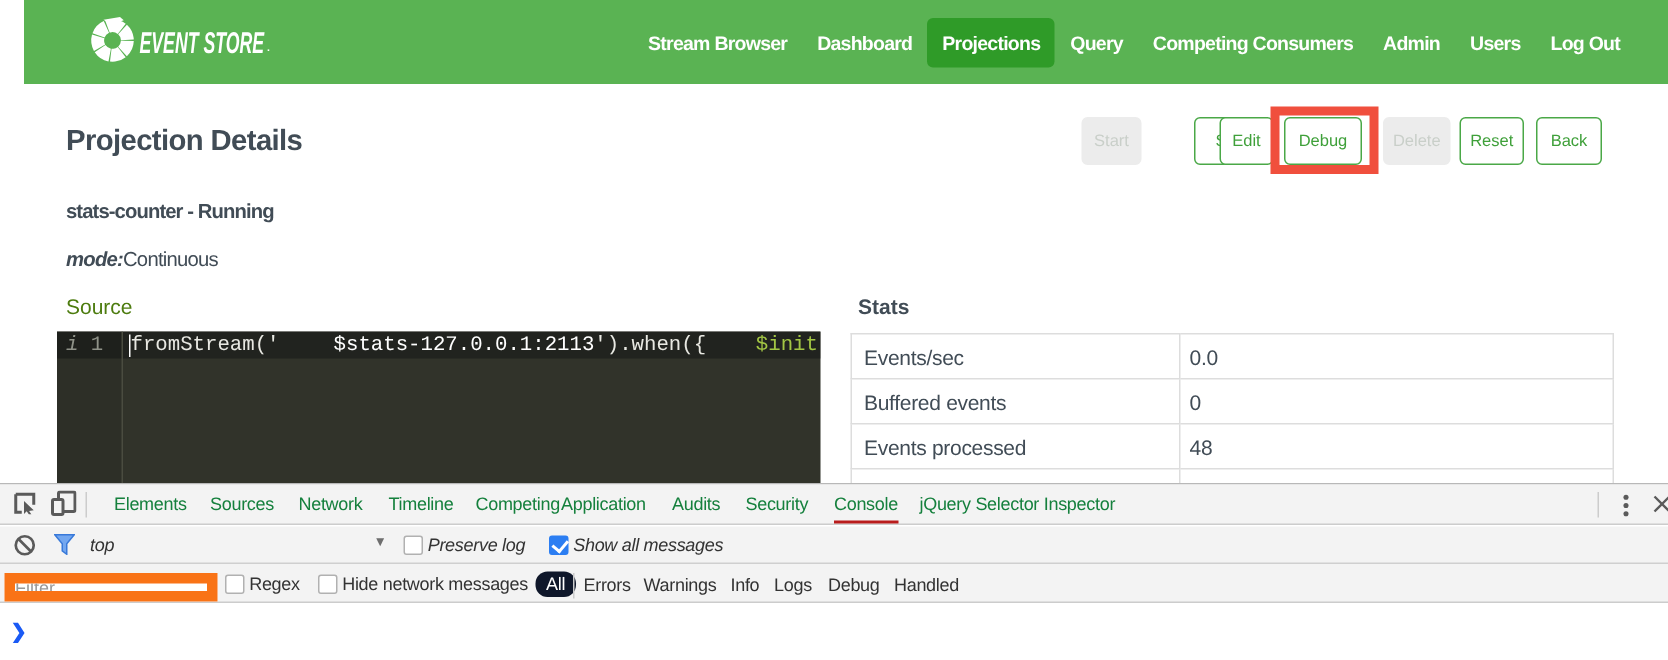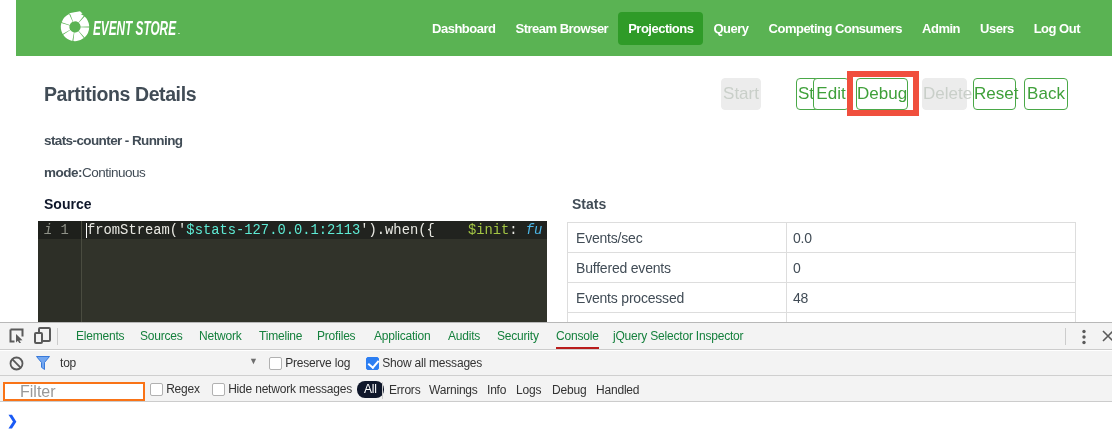--- a/index.html
+++ b/index.html
@@ -7,64 +7,64 @@
   font-family:"Liberation Sans", sans-serif; }
 
 .header { position:absolute; left:16px; top:0; width:1112px; height:56px; background:#5ab353; }
 .logosvg { position:absolute; left:0; top:0; }
 .nav { position:absolute; right:38px; top:0; height:56px; display:flex; align-items:center; }
 .nav a { color:#fff; font-size:13px; font-weight:700; text-decoration:none; letter-spacing:-0.5px;
   padding:9px 10px; border-radius:4px; white-space:nowrap; }
 .nav a.active { background:#2f9b28; }
 h1 { position:absolute; left:44px; top:83px; font-size:19.5px; font-weight:700; color:#414c56; letter-spacing:-0.4px; }
 .btnrow { position:absolute; top:78px; left:721px; height:32px; }
-.btn { position:absolute; top:0; height:32px; border-radius:4px; font-size:17px;
+.btn { position:absolute; top:0; height:32px; border-radius:4px; font-size:11px;
   text-align:center; line-height:30px; color:#3fa03a; background:#fff; border:1px solid #4aa847; }
 .btn.disabled { background:#ececec; border:1px solid #ececec; color:#c9cfc9; }
 .redbox { position:absolute; left:847px; top:71px; width:72px; height:45px;
   border:6px solid #f04f3d; z-index:5; }
 .subtitle { position:absolute; left:44px; top:133px; font-size:13.5px; font-weight:700; color:#414c56; letter-spacing:-0.6px; }
 .mode { position:absolute; left:44px; top:165px; font-size:13.5px; color:#414c56; letter-spacing:-0.5px; }
-.mode b { font-weight:700; }
-.srclabel { position:absolute; left:44px; top:196px; font-size:14px; font-weight:700; color:#0f172a; }
+.mode b { font-weight:700;font-style:italic; }
+.srclabel { position:absolute; left:44px; top:196px; font-size:14px; font-weight:400; color:#4d7c0f; }
 .statslabel { position:absolute; left:572px; top:196px; font-size:14px; font-weight:700; color:#414c56; }
 
 .editor { position:absolute; left:38px; top:221px; width:509px; height:119px;
   background:#31332a; overflow:hidden; font-family:"Liberation Mono", monospace;
   font-size:13.8px; line-height:18px; }
 .ed-line1 { position:absolute; left:0; top:0; width:100%; height:18px; background:#21231f; }
 .ed-gutter { position:absolute; left:0; top:0; width:44px; height:119px;
   border-right:1px solid #4a4c40; background:rgba(0,0,0,0.07); }
 .ed-gnum { position:absolute; left:0; top:1px; width:44px; color:#8f9288; }
 .ed-code { position:absolute; left:49px; top:1px; white-space:pre; color:#e8e8e2; }
-.c-str { color:#5eead4; }
+.c-str { color:#ffffff;margin-left:36px; }
 .c-atom { color:#a3c644; }
 .c-kw { color:#4cb7e8; font-style:italic; }
 .cursor { border-left:1px solid #fff; margin-left:-1px; }
 
 .stats { position:absolute; left:567px; top:222px; width:509px; border-collapse:collapse; }
 .stats td { border:1px solid #dddddd; height:30px; font-size:14px; color:#414c56;
   padding:0 0 0 8px; letter-spacing:-0.2px; }
 .stats td + td { padding-left:6px; }
 .stats td.k { width:219px; }
 
 .devtools { position:absolute; left:0; top:322px; width:1112px; height:118px;
   background:#fff; border-top:1px solid #b8b8b8; font-size:12px; color:#333;
   letter-spacing:-0.2px; }
 .dt-tabs { position:absolute; left:0; top:0; width:1112px; height:27px; background:#f3f3f3;
   border-bottom:1px solid #cccccc; }
 .dt-tabs .sep { position:absolute; left:57px; top:5px; width:1px; height:17px; background:#ccc; }
 .dt-tab { position:absolute; top:0; height:26px; line-height:26px; font-size:12px; color:#15803d; white-space:nowrap; }
 .dt-tab.sel { border-bottom:2px solid #b91c1c; }
 .dt-row2 { position:absolute; left:0; top:28px; width:1112px; height:25px; background:#f3f3f3;
-  border-bottom:1px solid #cfcfcf; }
+  border-bottom:1px solid #cfcfcf;font-style:italic; }
 .dt-row3 { position:absolute; left:0; top:53px; width:1112px; height:26px; background:#f3f3f3;
   border-bottom:1px solid #cccccc; }
 .dt-filter { position:absolute; left:3px; top:6px; width:142px; height:19px;
-  border:2px solid #f97316; background:#fff; font-size:16px; color:#999; padding-left:15px;
+  border:7px solid #f97316; background:#fff; font-size:12px; color:#999; padding-left:0;
   font-family:"Liberation Sans", sans-serif; }
 .chk { display:inline-block; width:13px; height:13px; border:1px solid #b1b1b1; border-radius:2px;
   background:#fff; vertical-align:-2px; }
 .chk.on { background:#2c7ef2; border-color:#2c7ef2; position:relative; }
 .chk.on:after { content:""; position:absolute; left:3px; top:0px; width:5px; height:8px;
   border:solid #fff; border-width:0 2px 2px 0; transform:rotate(40deg); }
 .allpill { display:inline-block; background:#0f172a; color:#fff; border-radius:8px;
   padding:1px 7px 2px; font-size:12px; }
 .prompt { position:absolute; left:7px; top:90px; color:#1a5af5; font-weight:700; font-size:13px; }
 </style>
@@ -73,32 +73,32 @@
 <div class="header">
   <svg class="logosvg" width="200" height="56" viewBox="0 0 200 56">
     <g transform="rotate(-97 58.8 27)">
       <circle cx="58.8" cy="27.2" r="9.9" fill="none" stroke="#fff" stroke-width="8.6" stroke-dasharray="7.8 0.7"></circle>
     </g>
     <path d="M53 13.2 L64 11.3 L66.5 13.5 L58 16.5 Z" fill="#fff"></path>
     <text x="77" y="35" textLength="83" lengthAdjust="spacingAndGlyphs" font-family="Liberation Sans, sans-serif" font-size="20" font-weight="bold" font-style="italic" fill="#fff">EVENT STORE</text>
     <text x="162" y="34" font-family="Liberation Sans, sans-serif" font-size="7" font-weight="bold" fill="#fff">.</text>
   </svg>
   <div class="nav">
-    <a>Dashboard</a>
-      <a>Stream Browser</a>
+    <a>Stream Browser</a>
+      <a>Dashboard</a>
       <a class="active">Projections</a>
       <a>Query</a>
     <a>Competing Consumers</a>
       <a>Admin</a>
       <a>Users</a>
       <a>Log Out</a>
   </div>
 </div>
 
-<h1>Partitions Details</h1>
+<h1>Projection Details</h1>
 <div class="btnrow"></div>
 <div class="btn disabled" style="left:721px; top:78px; width:40px;">Start</div>
 <div class="btn" style="left:796px; top:78px; width:38px;text-align:right;">Stop</div>
 <div class="btn" style="left:813px; top:78px; width:36px;">Edit</div>
 <div class="btn" style="left:856px; top:78px; width:52px; z-index:6;">Debug</div>
 <div class="btn disabled" style="left:922px; top:78px; width:45px;">Delete</div>
 <div class="btn" style="left:973px; top:78px; width:43px;">Reset</div>
 <div class="btn" style="left:1024px; top:78px; width:44px;">Back</div>
 <div class="redbox"></div>
 
@@ -144,21 +144,21 @@
     </svg>
     <svg style="position:absolute;left:34px;top:4px;" width="17" height="17" viewBox="0 0 17 17">
       <rect x="5" y="1" width="11" height="13" rx="1" fill="none" stroke="#5a5a5a" stroke-width="2"></rect>
       <rect x="1" y="6" width="7" height="10" rx="1" fill="#f3f3f3" stroke="#5a5a5a" stroke-width="2"></rect>
     </svg>
     <div class="sep"></div>
     <div class="dt-tab" style="left:76px;">Elements</div>
     <div class="dt-tab" style="left:140px;">Sources</div>
     <div class="dt-tab" style="left:199px;">Network</div>
     <div class="dt-tab" style="left:259px;">Timeline</div>
-    <div class="dt-tab" style="left:317px;">Profiles</div>
+    <div class="dt-tab" style="left:317px;">Competing</div>
     <div class="dt-tab" style="left:374px;">Application</div>
     <div class="dt-tab" style="left:448px;">Audits</div>
     <div class="dt-tab" style="left:497px;">Security</div>
     <div class="dt-tab sel" style="left:556px;">Console</div>
     <div class="dt-tab" style="left:613px;">jQuery Selector Inspector</div>
     <div style="position:absolute; left:1065px; top:5px; width:1px; height:17px; background:#ccc;"></div>
     <svg style="position:absolute;left:1081px;top:6px;" width="6" height="16" viewBox="0 0 6 16">
       <circle cx="3" cy="2.5" r="1.7" fill="#5a5a5a"></circle>
         <circle cx="3" cy="8" r="1.7" fill="#5a5a5a"></circle>
         <circle cx="3" cy="13.5" r="1.7" fill="#5a5a5a"></circle>

